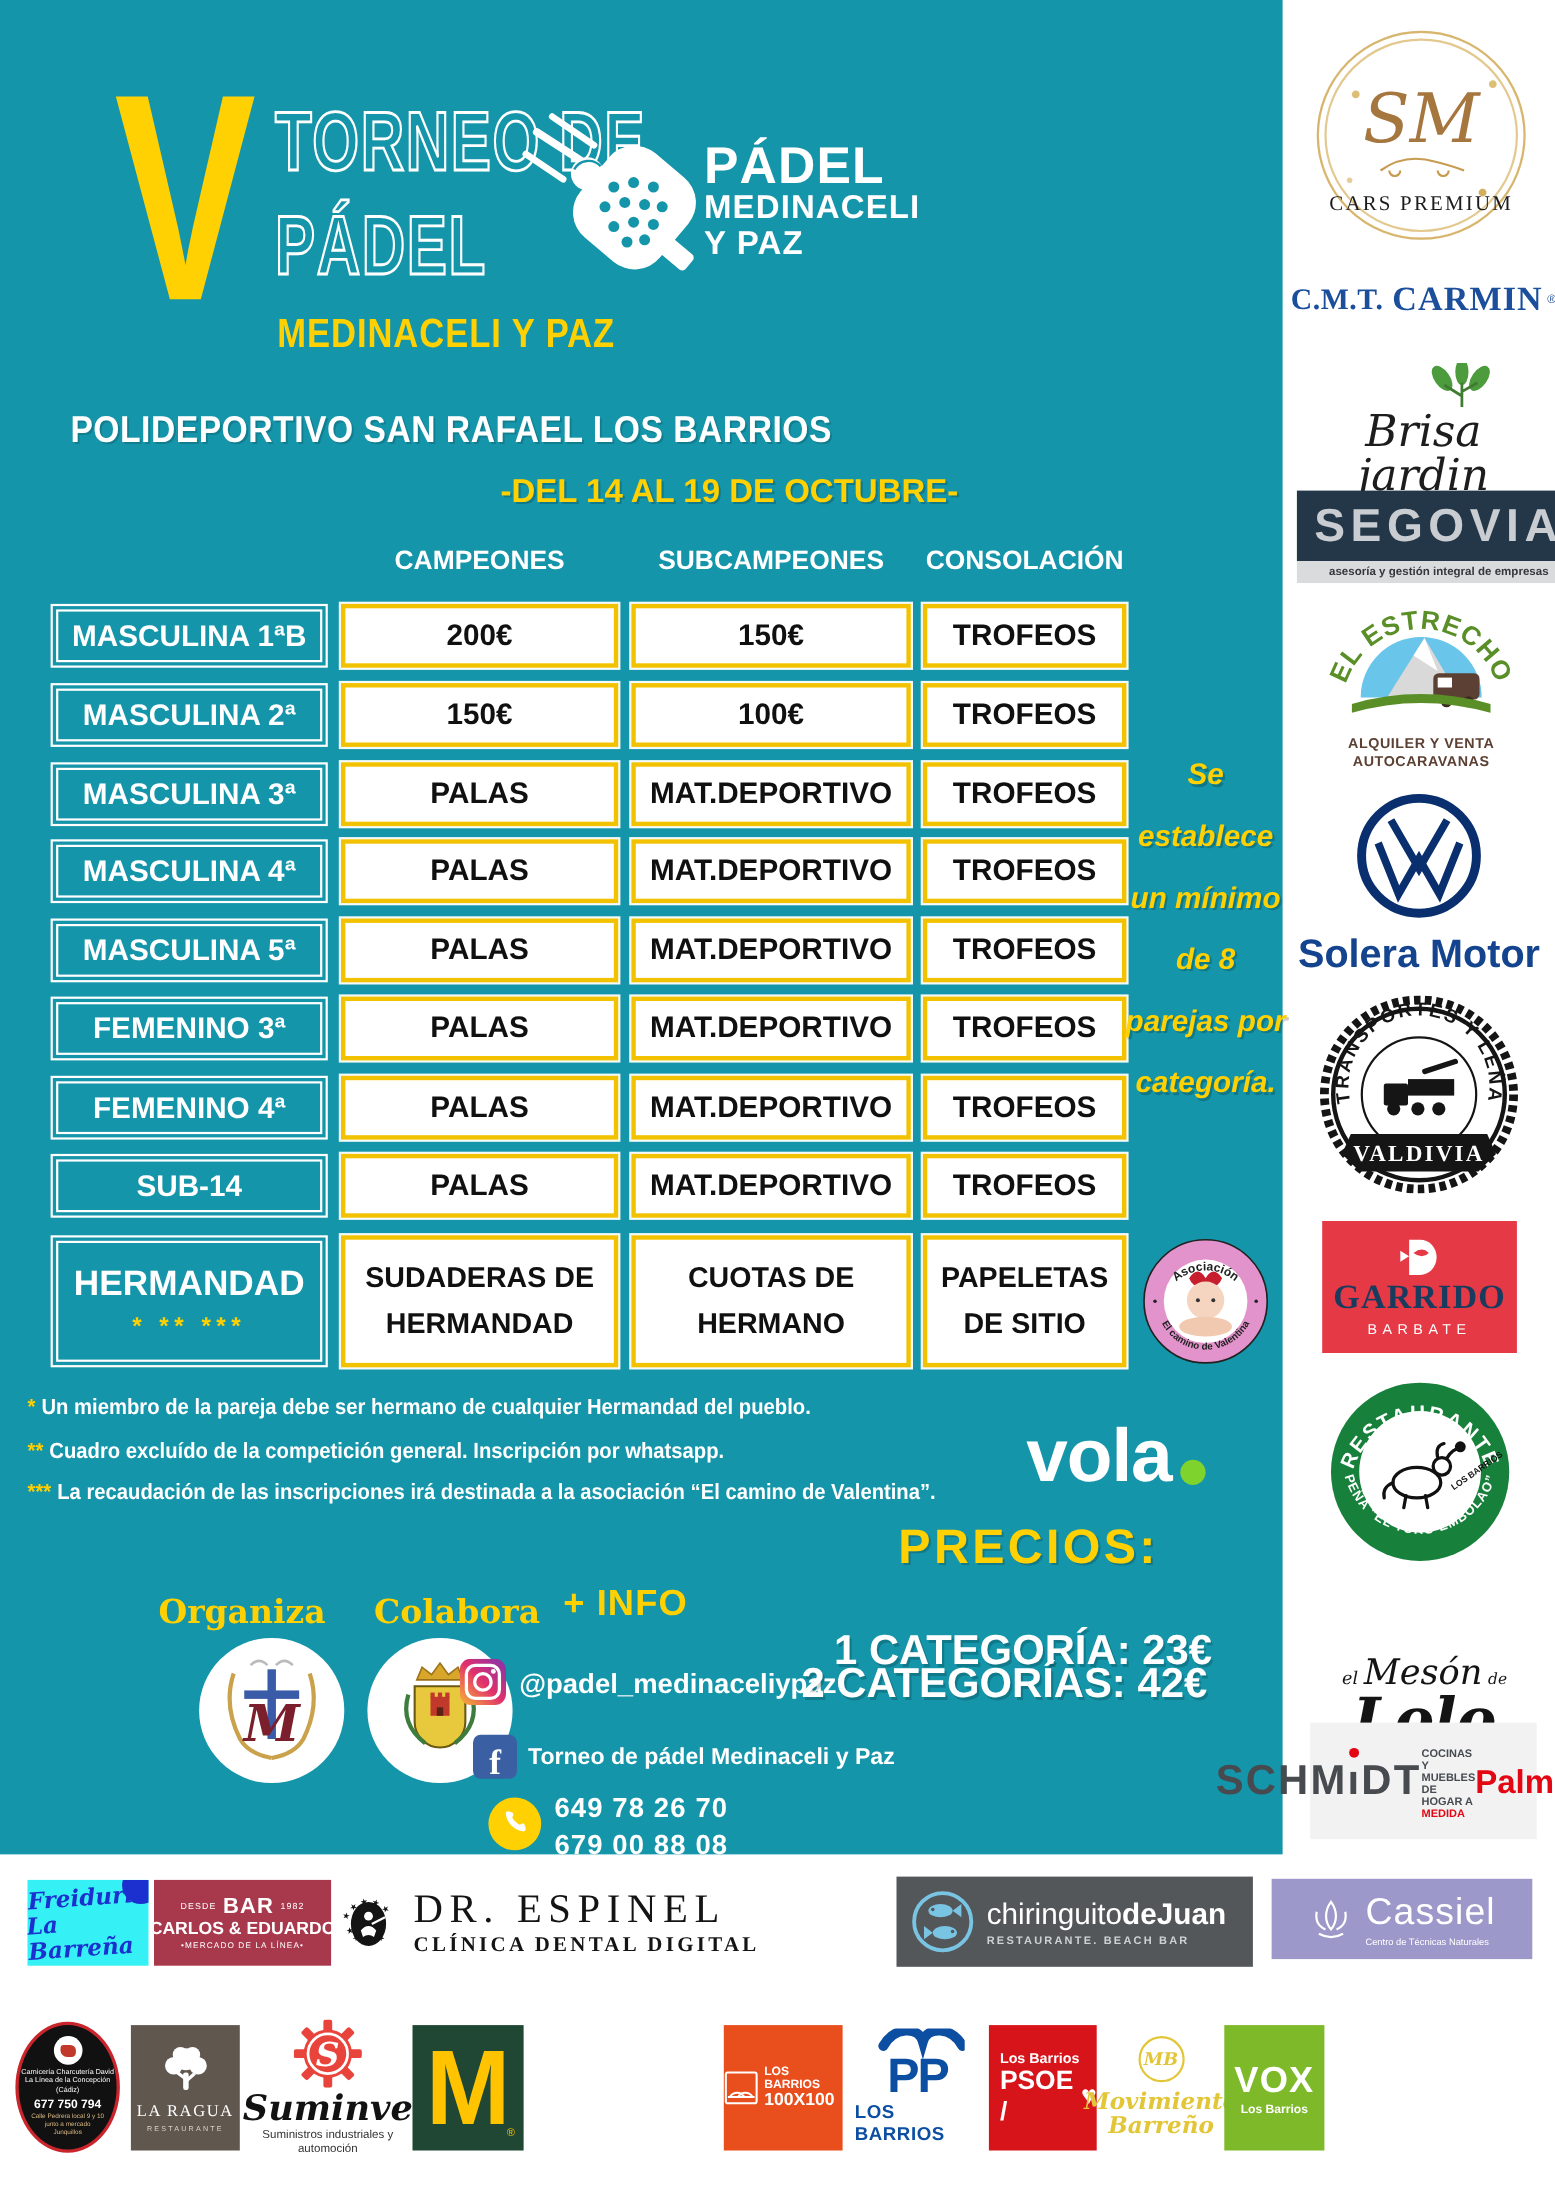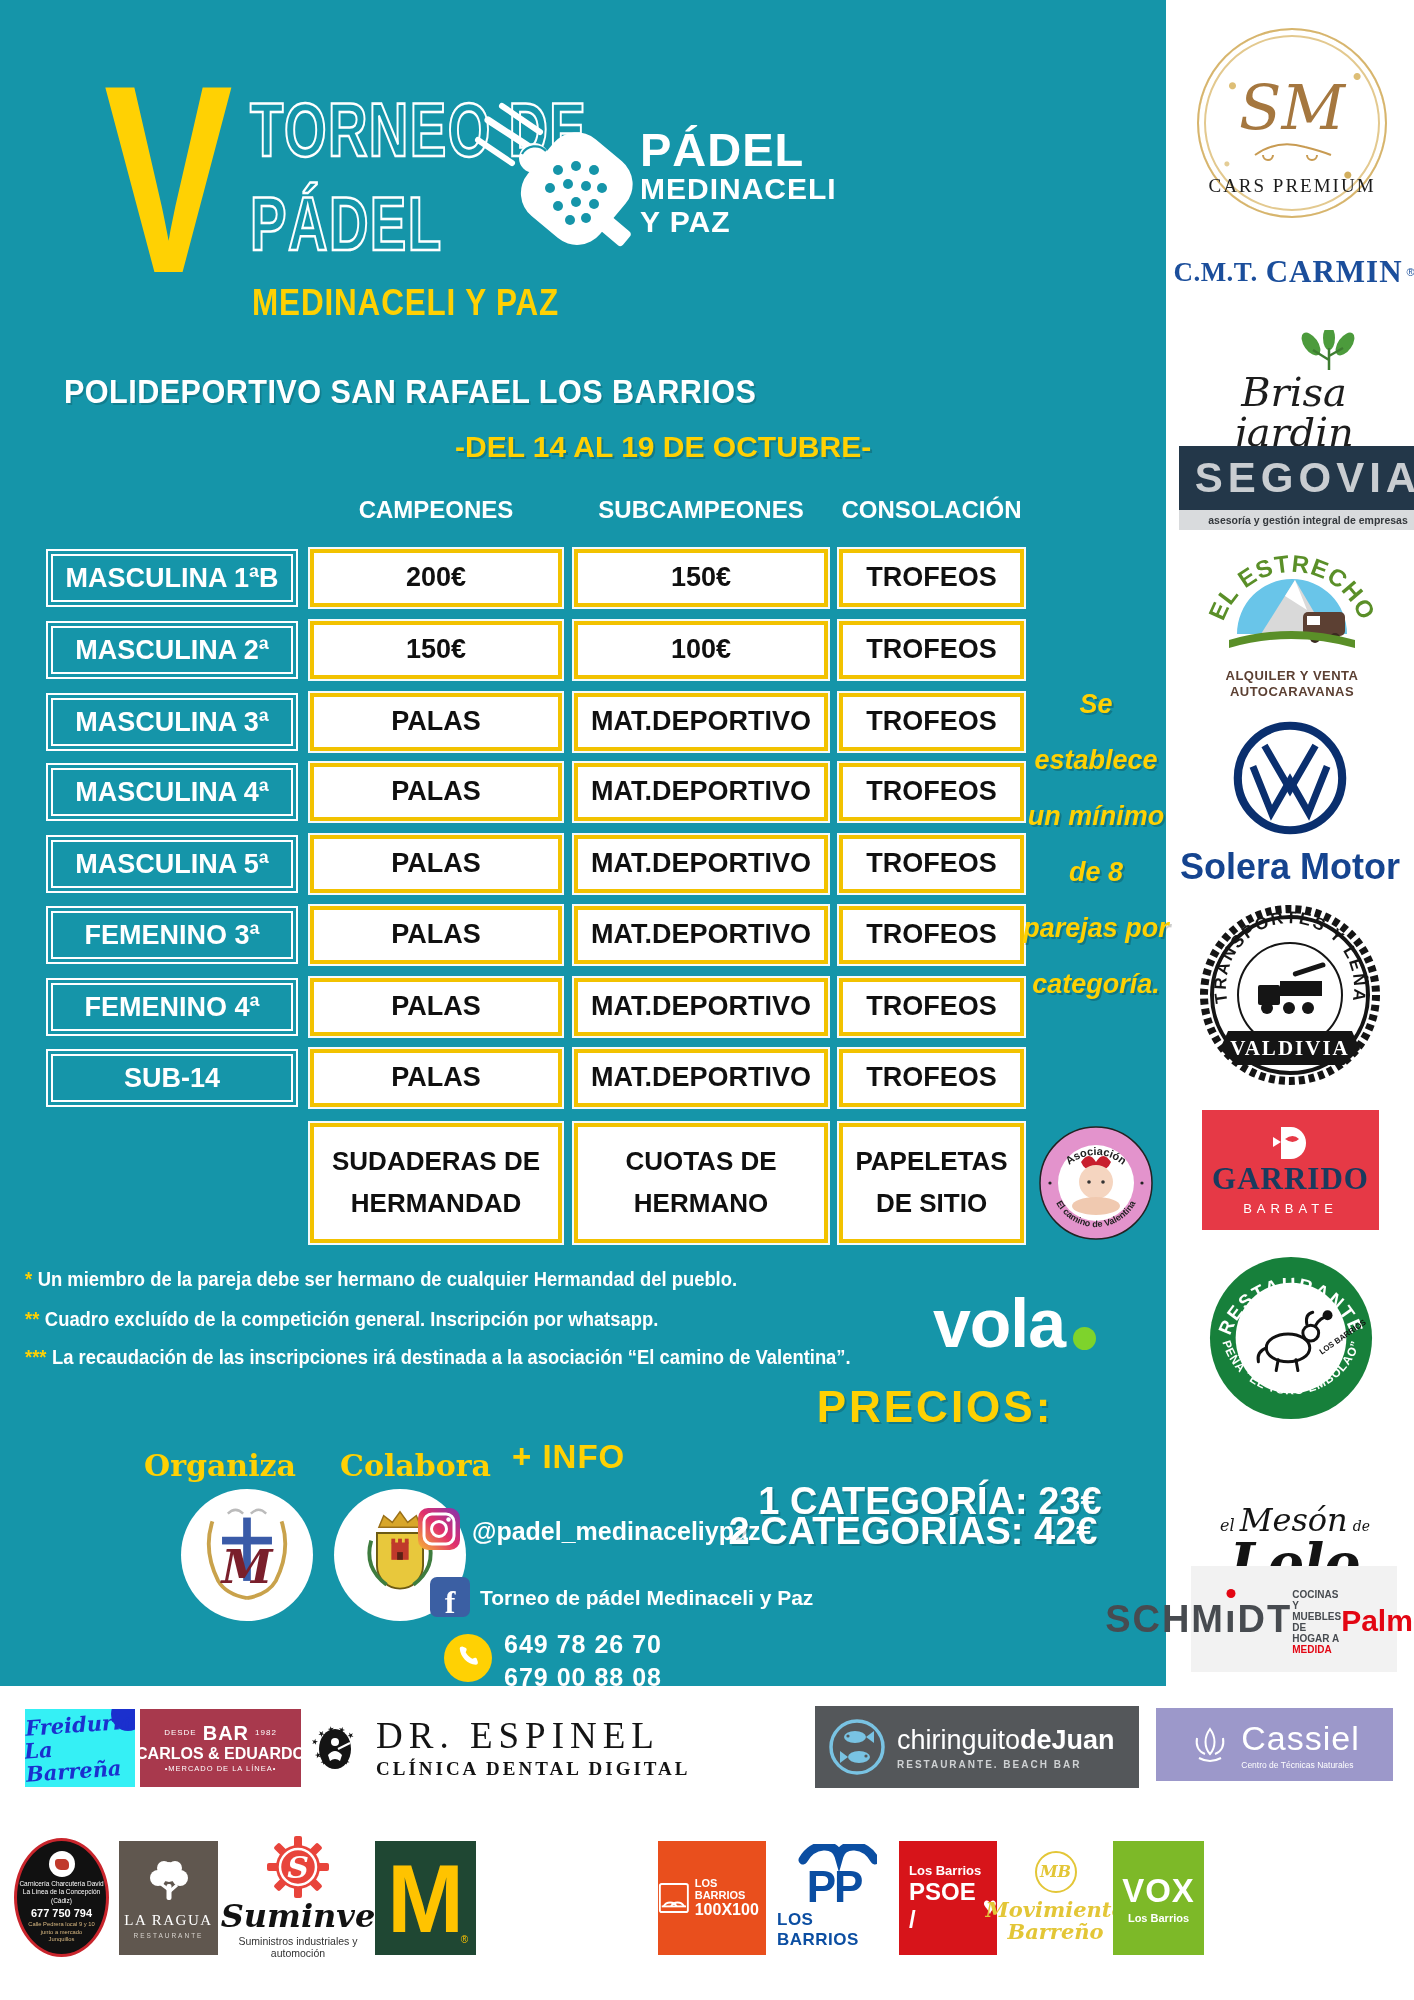--- a/index.html
+++ b/index.html
@@ -241,20 +241,24 @@
       <div class="val c2">MAT.DEPORTIVO</div>
       <div class="val c3">TROFEOS</div>
     </div>
     <div class="trow" style="top:500px">
       <div class="cat">SUB-14</div>
       <div class="val c1">PALAS</div>
       <div class="val c2">MAT.DEPORTIVO</div>
       <div class="val c3">TROFEOS</div>
     </div>
     <div class="trow tall" style="top:574px">
+      <div class="cat">
+        <span>HERMANDAD</span>
+        <span class="marks">* ** ***</span>
+      </div>
       <div class="val c1">SUDADERAS DE HERMANDAD</div>
       <div class="val c2">CUOTAS DE HERMANO</div>
       <div class="val c3">PAPELETAS DE SITIO</div>
     </div>
   </div>
 
   <div class="ab sidenote">Se establece un mínimo de 8 parejas por categoría.</div>
 
   <svg class="ab" style="left:1037px;top:1124px;" width="118" height="118" viewBox="0 0 118 118">
     <defs>

